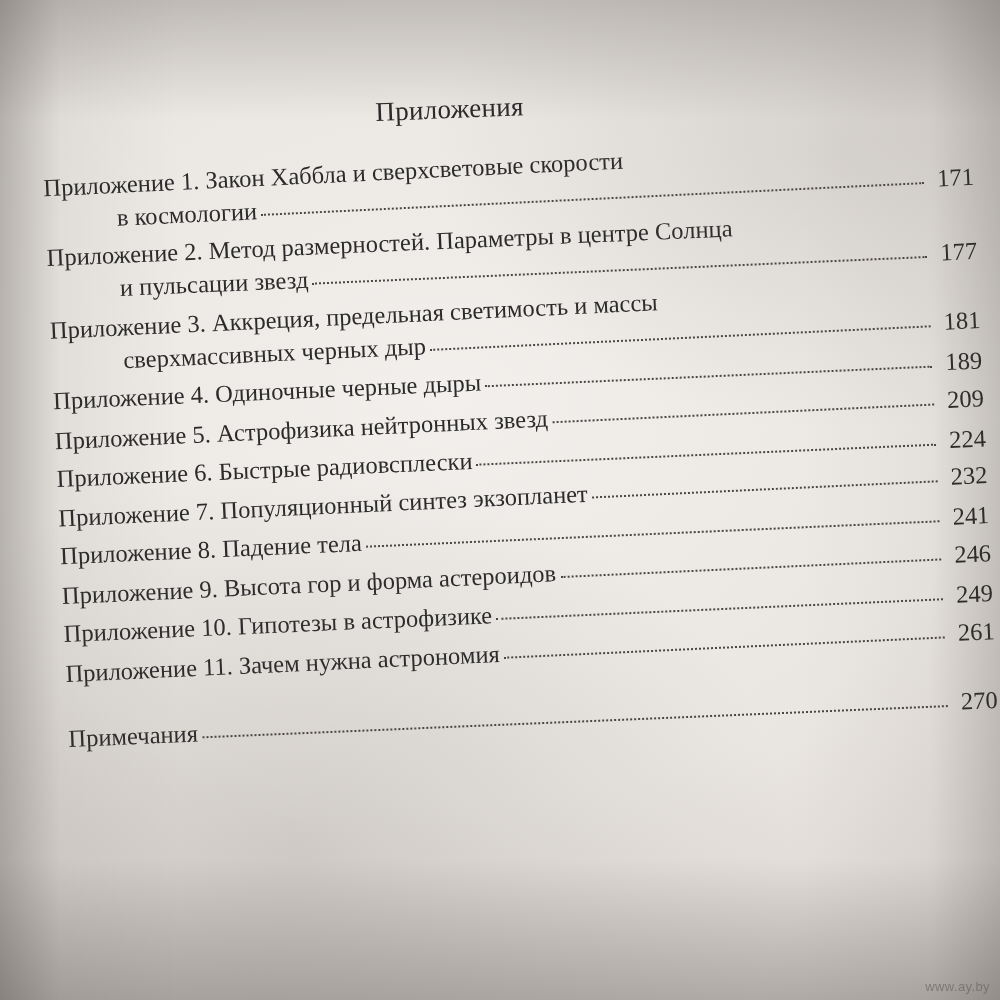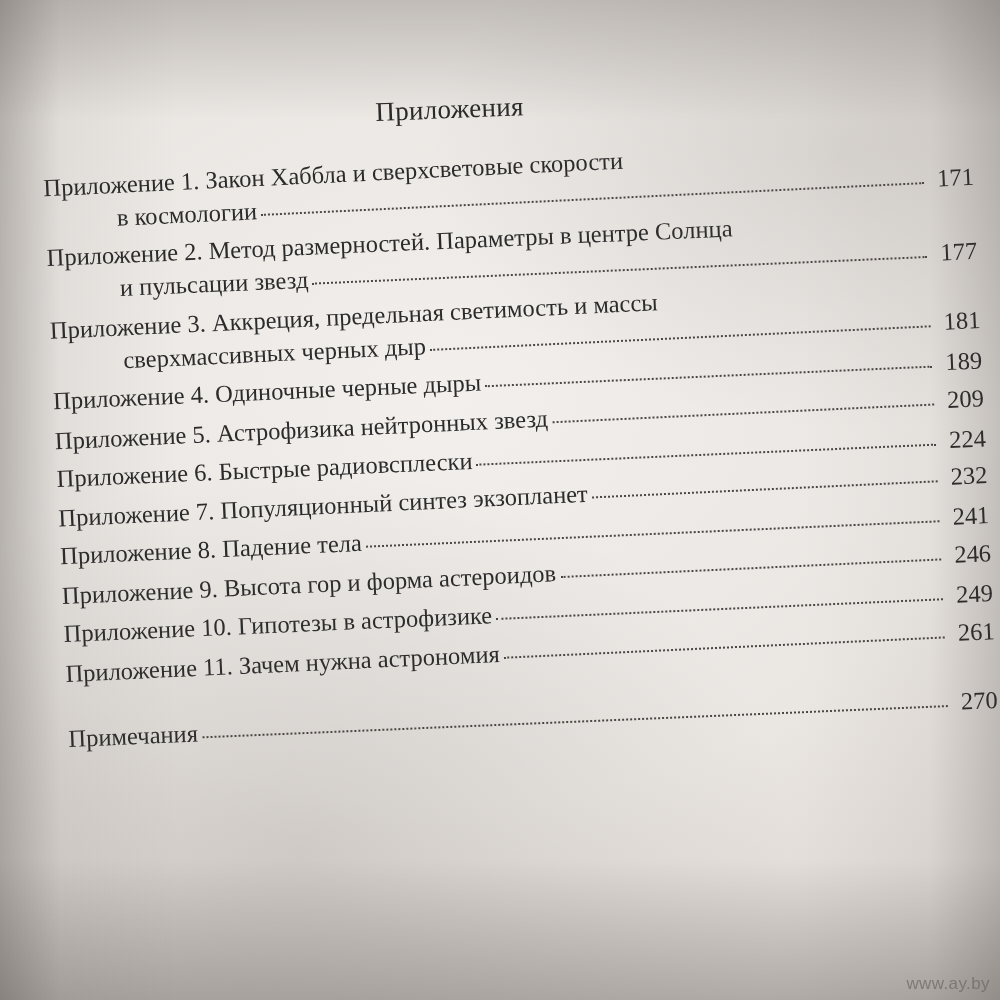--- a/index.html
+++ b/index.html
@@ -123,21 +123,21 @@
     margin-top: 34px;
     transform: rotate(0.2deg);
   }
 
   
   #watermark {
     position: absolute;
     right: 10px;
     bottom: 6px;
     font-family: "Liberation Sans", sans-serif;
-    font-size: 17px;
+    font-size: 13px;
     color: rgba(110,105,100,0.75);
     letter-spacing: 0.4px;
   }
 </style>
 </head>
 <body>
 
 <div id="page-photo">
 
   <div id="content">

